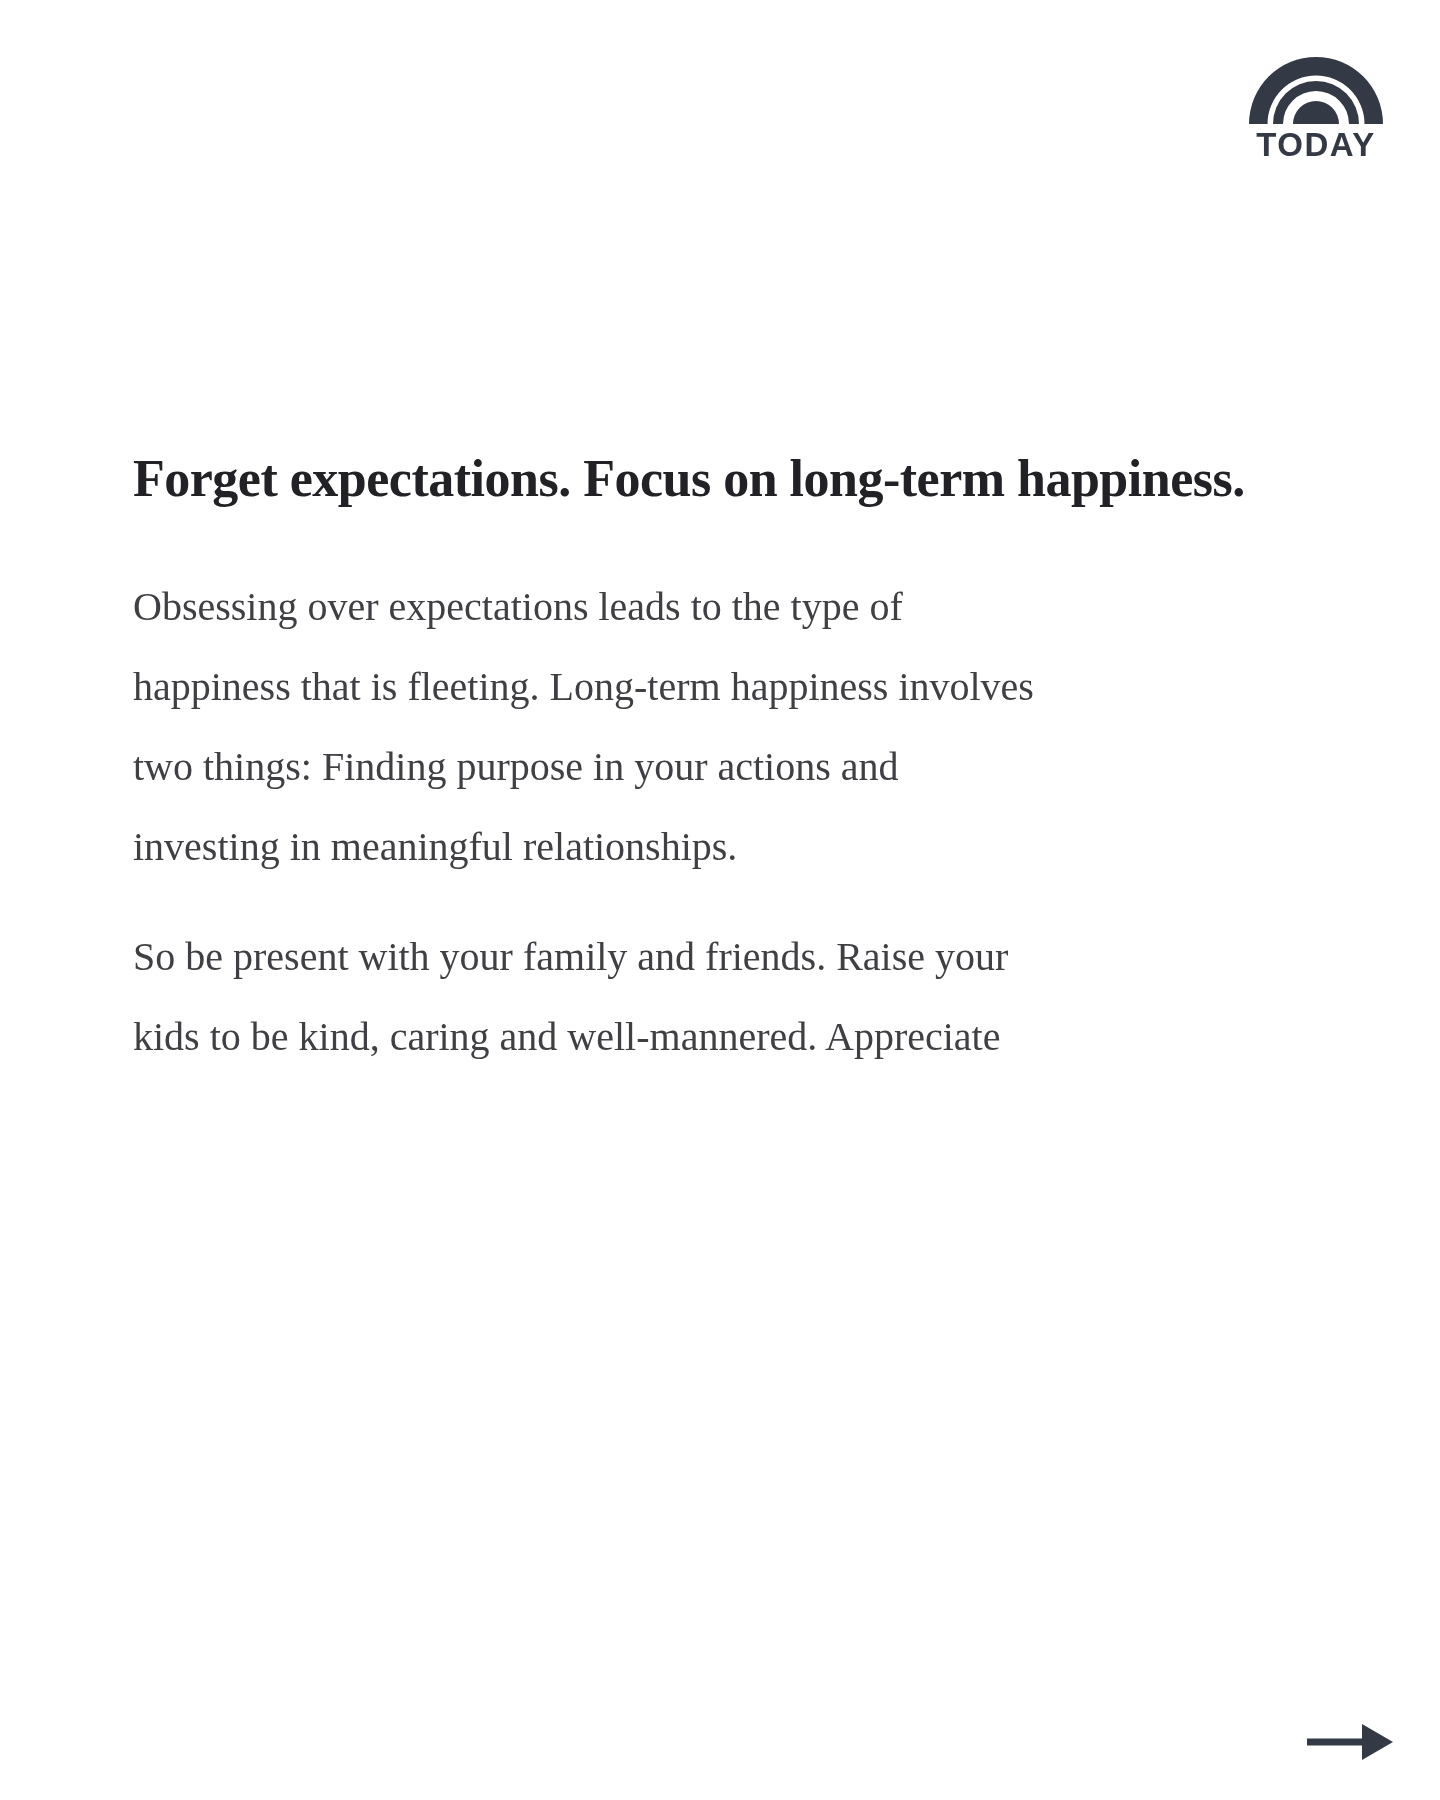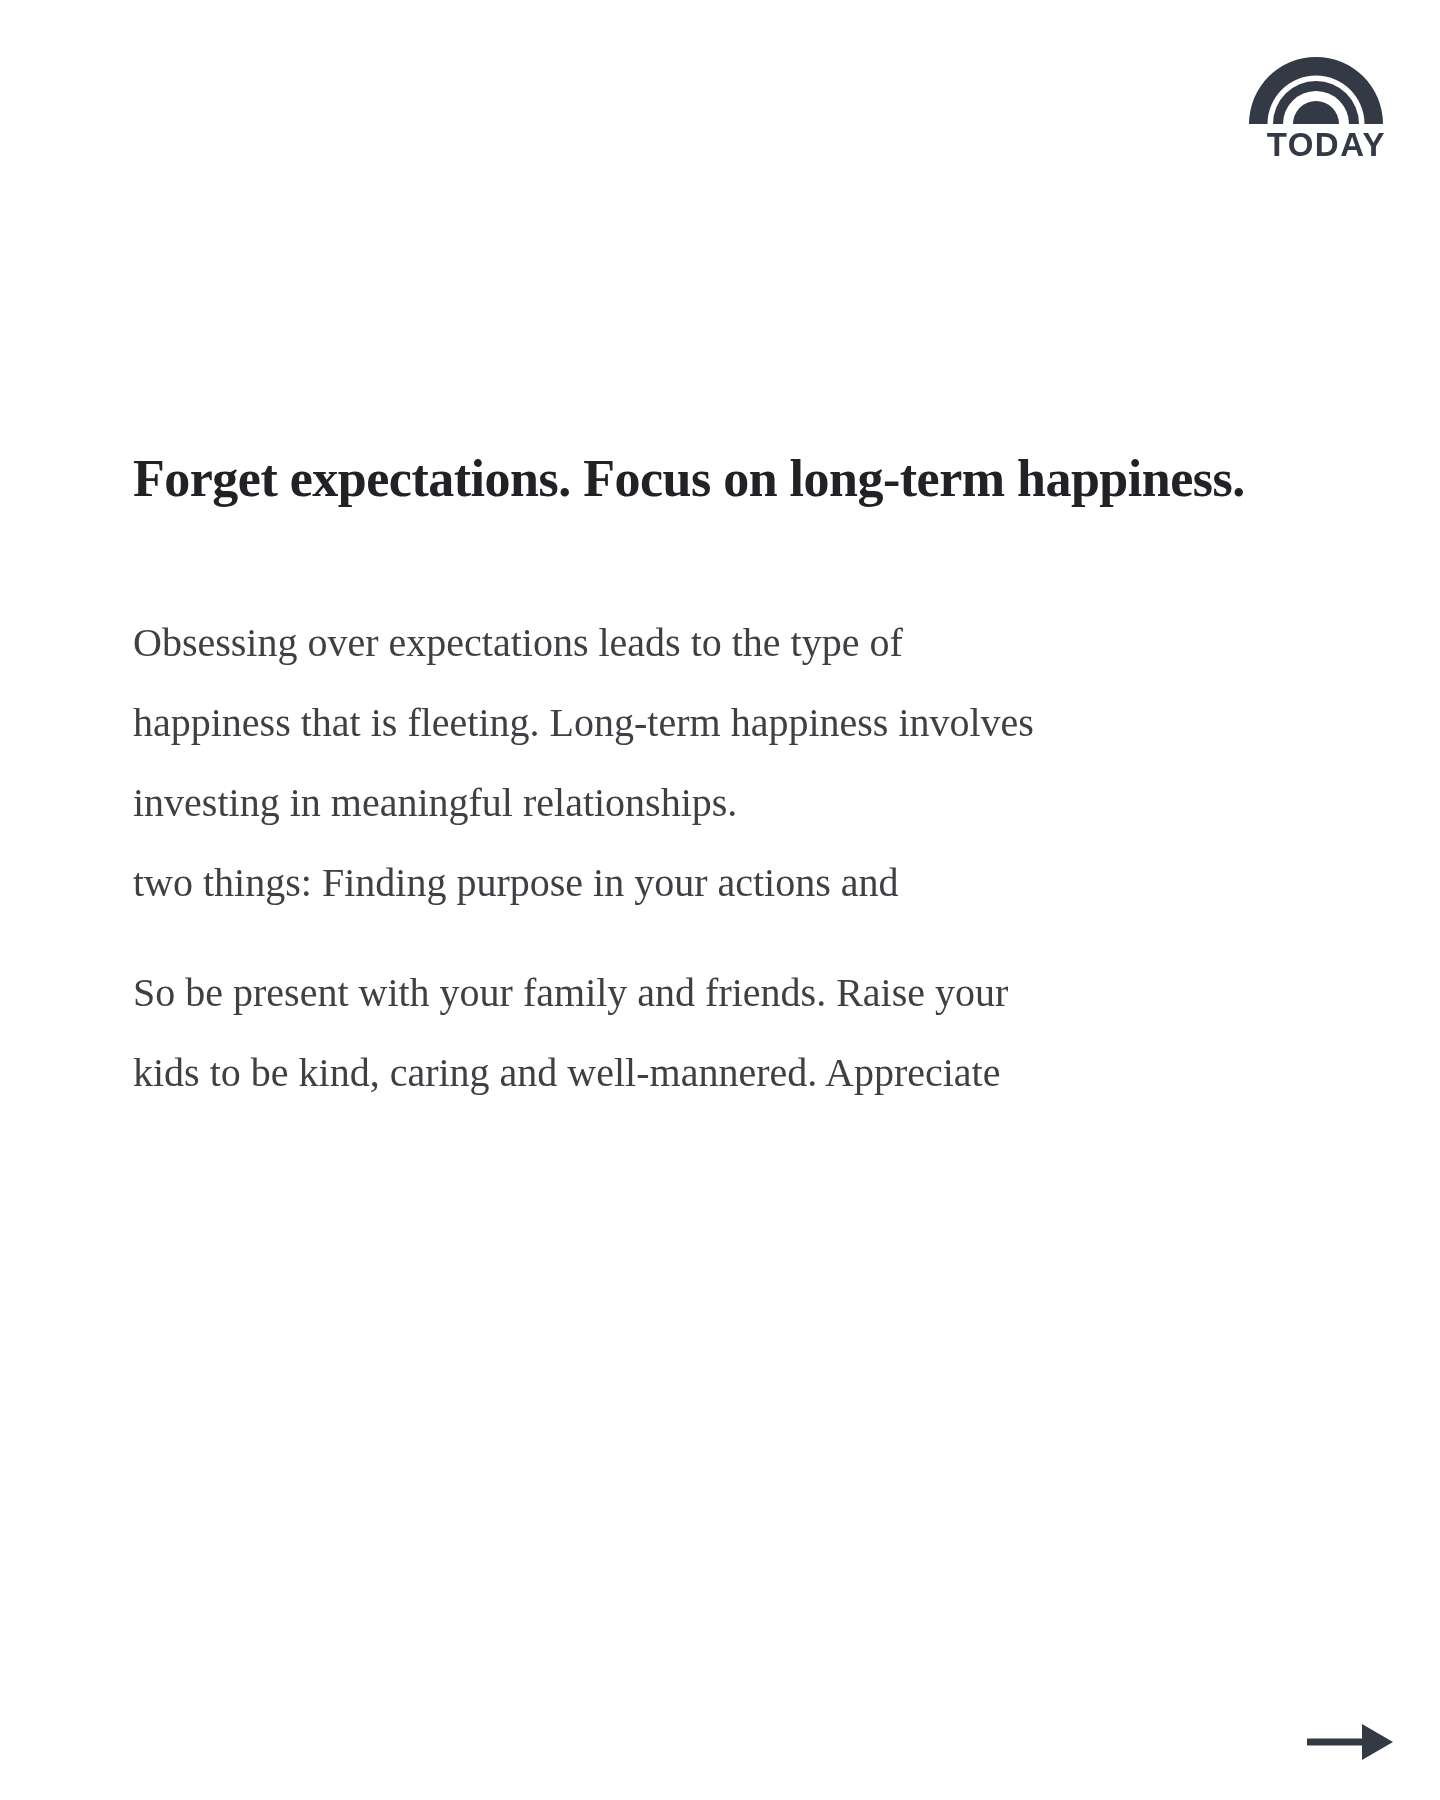--- a/index.html
+++ b/index.html
@@ -18,21 +18,21 @@
     overflow: hidden;
     font-family: "Liberation Serif", serif;
   }
 
   
   .logo {
     position: absolute;
     top: 56px;
     right: 54px;
     width: 140px;
-    text-align: right;
+    text-align: center;
   }
   .logo .sunrise {
     display: block;
     width: 134px;
     height: 68px;
     margin: 0 auto 4px auto;
   }
   .logo .wordmark {
     font-family: "Liberation Sans", sans-serif;
     font-weight: 700;
@@ -49,21 +49,21 @@
     top: 450px;
     width: 1205px;
   }
   .headline {
     font-size: 52px;
     font-weight: 700;
     line-height: 1.1;
     letter-spacing: -0.5px;
     color: var(--headline);
     white-space: nowrap;
-    margin-bottom: 96px;
+    margin-bottom: 60px;
   }
   .para { margin-bottom: 30px; }
   .line {
     font-size: 40px;
     line-height: 80px;
     color: var(--body-text);
     white-space: nowrap;
   }
 
   
@@ -92,22 +92,22 @@
     </svg>
     <div class="wordmark">TODAY</div>
   </div>
 
   <main class="article">
     <h1 class="headline">Forget expectations. Focus on long-term happiness.</h1>
 
     <div class="para">
       <div class="line">Obsessing over expectations leads to the type of</div>
       <div class="line">happiness that is fleeting. Long-term happiness involves</div>
+      <div class="line">two things: Finding purpose in your actions and</div>
       <div class="line">investing in meaningful relationships.</div>
-      <div class="line">two things: Finding purpose in your actions and</div>
     </div>
 
     <div class="para">
       <div class="line">So be present with your family and friends. Raise your</div>
       <div class="line">kids to be kind, caring and well-mannered. Appreciate</div>
     </div>
   </main>
 
   <div class="next-arrow" role="button" aria-label="next">
     <svg viewBox="0 0 86 40" aria-hidden="true">

